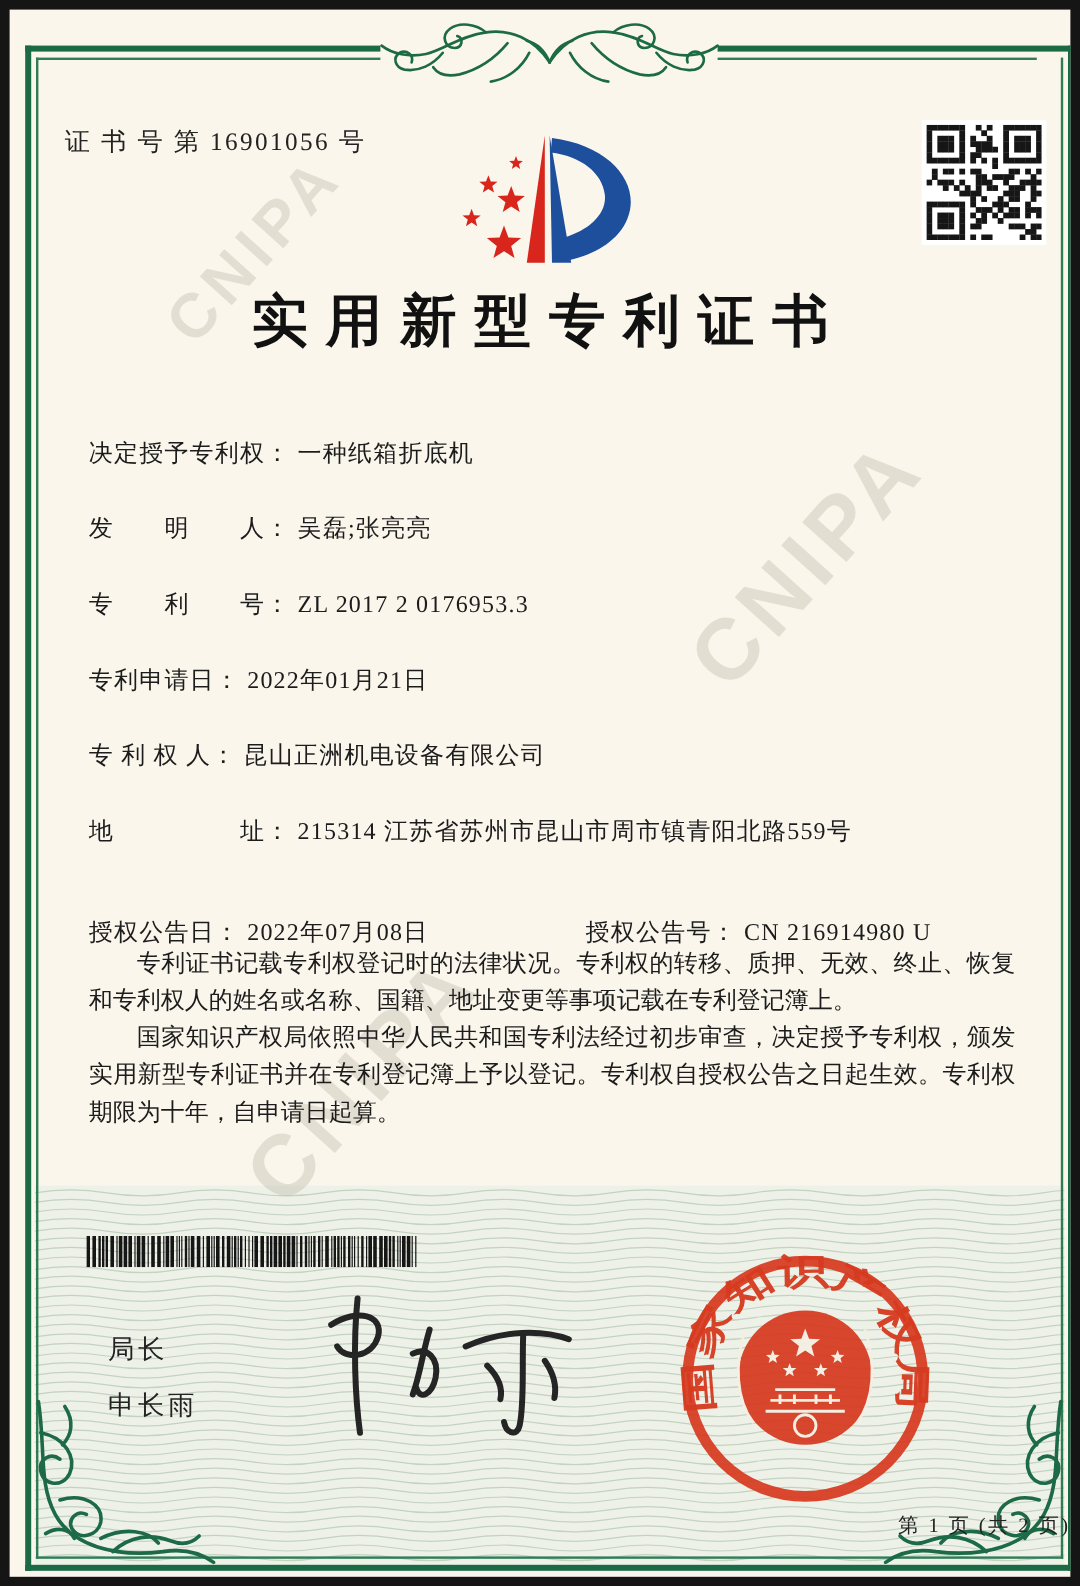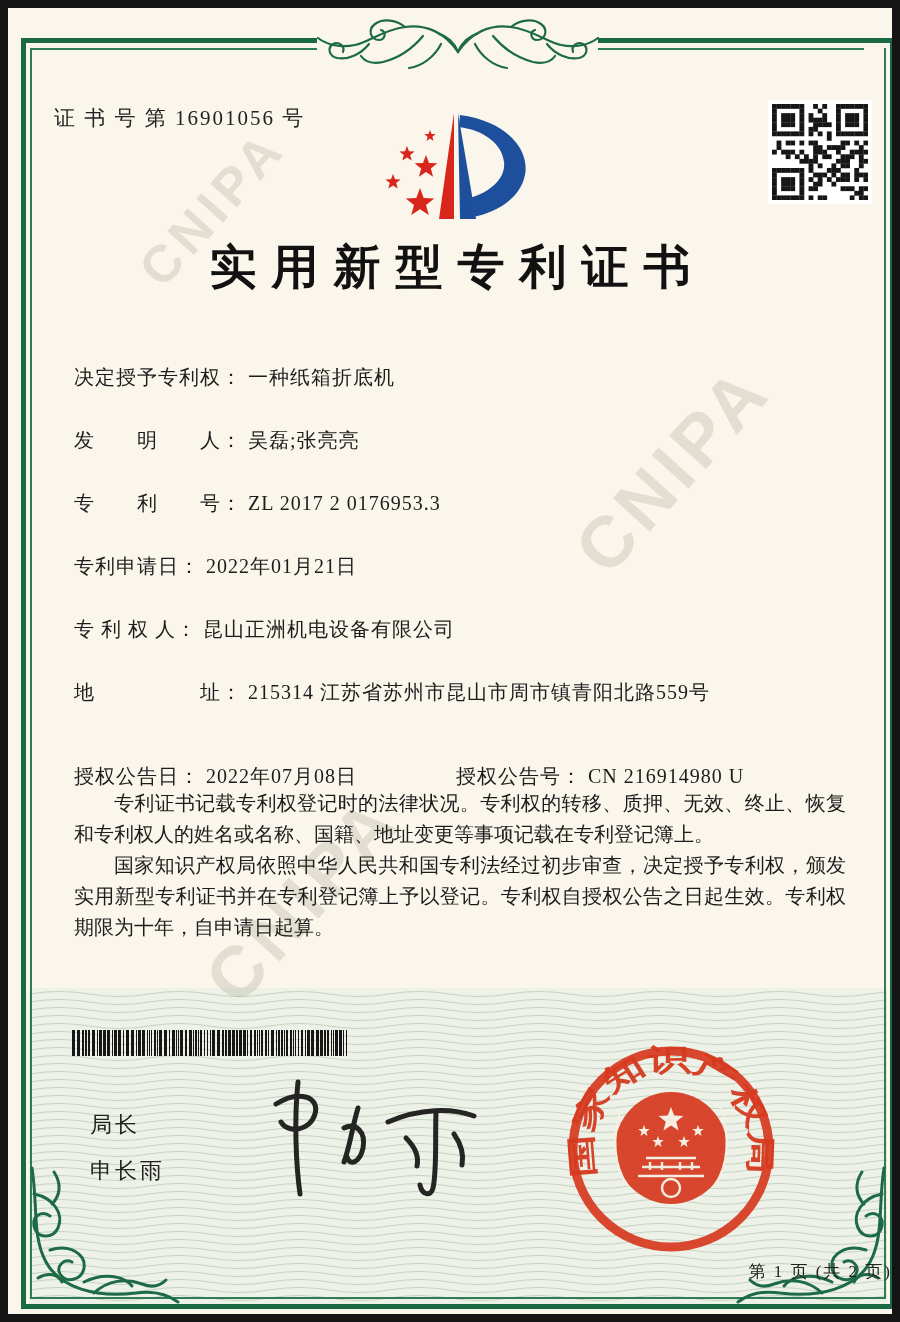--- a/index.html
+++ b/index.html
@@ -19,21 +19,21 @@
       letter-spacing:6px;pointer-events:none;}
   
   .cert-no{position:absolute;left:46px;top:96px;font-size:21px;letter-spacing:2px;color:#222;}
   .title{position:absolute;left:0;top:228px;width:100%;text-align:center;
          font-size:47px;font-weight:bold;letter-spacing:15px;color:#111;text-indent:15px;}
   
   .field-row{position:absolute;left:66px;width:790px;font-size:20px;letter-spacing:1px;
              white-space:nowrap;color:#1c1c1c;}
   .field-row .lab{display:inline-block;}
   .field-row .val{margin-left:6px;}
-  .grant-no{position:absolute;left:382px;top:0;}
+  .grant-no{position:absolute;left:414px;top:0;}
   
   .paras{position:absolute;left:66px;top:780px;width:772px;font-size:20px;
          line-height:31px;text-align:justify;color:#1c1c1c;}
   .paras p{margin:0;text-indent:2em;}
   
   #waves{position:absolute;left:21px;top:980px;width:858px;height:318px;background:#eef1e8;}
   #barcode{position:absolute;left:64px;top:1022px;}
   .signer{position:absolute;left:82px;font-size:22px;letter-spacing:3px;color:#222;}
   #signature{position:absolute;left:232px;top:1062px;}
   #seal{position:absolute;left:550px;top:1028px;}

